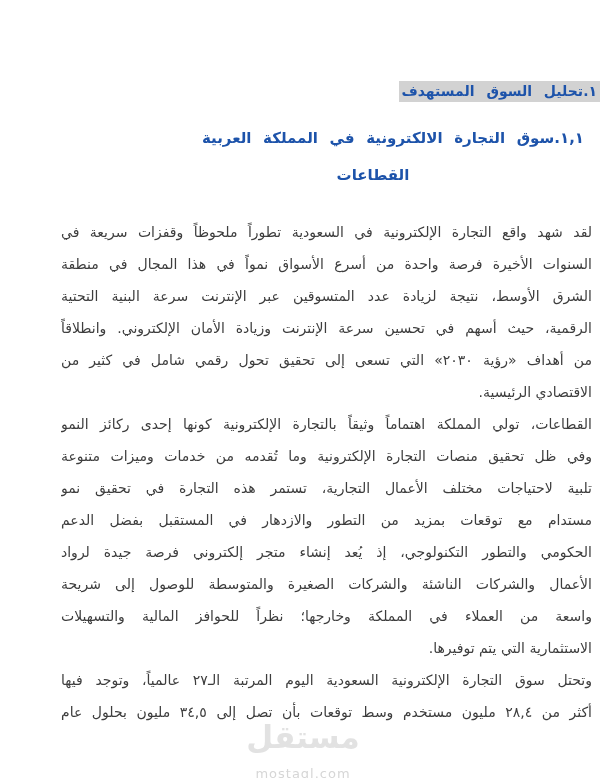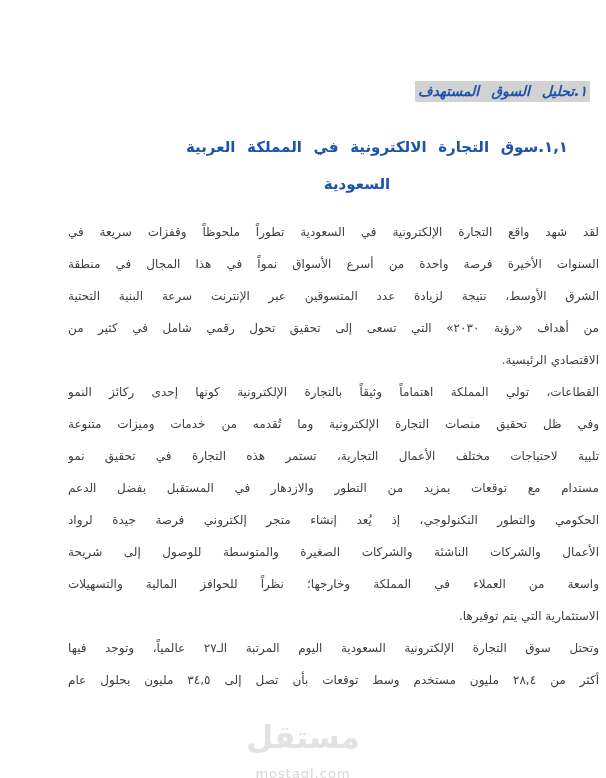--- a/index.html
+++ b/index.html
@@ -16,66 +16,64 @@
     position:relative;
     width:606px;height:778px;
     background:var(--page-bg);
     overflow:hidden;
     direction:rtl;
     font-family:"DejaVu Sans", sans-serif;
   }
   
   .section-heading{
     position:absolute;
-    top:81px;right:16px;
+    top:81px;right:6px;
     text-align:right;
-    font-style:italic;
   }
   .section-heading .hl{
     display:inline-block;
     background:var(--highlight-gray);
     color:var(--heading-blue);
     font-size:14px;
     font-weight:bold;
     line-height:21px;
     letter-spacing:1.5px;
     word-spacing:7px;
     padding:0 3px;
   }
   
   .subheading{
     position:absolute;
-    top:127px;right:38px;
+    top:127px;right:22px;
     width:382px;
     color:var(--heading-blue);
     font-size:15px;
     font-weight:bold;
     letter-spacing:1.5px;
     word-spacing:5px;
-    margin-top:9px;
   }
   .subheading .sub1{
     text-align:justify;
     text-align-last:justify;
     line-height:22px;
   }
   .subheading .sub2{
     position:relative;
     left:-20px; 
     text-align:center;
     margin-top:15px;
     line-height:22px;
   }
   
   .content{
     position:absolute;
-    top:216px;left:68px;
+    top:216px;left:61px;
     width:531px;
     color:var(--body-text);
-    font-size:12px;
+    font-size:14px;
   }
   .para{margin:0;}
   .line{
     display:block;
     line-height:32px;
     text-align:justify;
     text-align-last:justify;
     white-space:normal;
     overflow:hidden;
     max-height:32px;
@@ -110,29 +108,30 @@
 <body>
 
 <div class="page">
 
   <div class="section-heading">
     <span class="hl">١.تحليل السوق المستهدف</span>
   </div>
 
   <div class="subheading">
     <div class="sub1">١,١.سوق التجارة الالكترونية في المملكة العربية</div>
-    <div class="sub2">السعودية</div>
+    <div class="sub2">القطاعات</div>
   </div>
 
   <div class="content">
 
     <p class="para">
       <span class="line">لقد شهد واقع التجارة الإلكترونية في السعودية تطوراً ملحوظاً وقفزات سريعة في</span>
       <span class="line">السنوات الأخيرة فرصة واحدة من أسرع الأسواق نمواً في هذا المجال في منطقة</span>
       <span class="line">الشرق الأوسط، نتيجة لزيادة عدد المتسوقين عبر الإنترنت سرعة البنية التحتية</span>
+      <span class="line">الرقمية، حيث أسهم في تحسين سرعة الإنترنت وزيادة الأمان الإلكتروني. وانطلاقاً</span>
       <span class="line">من أهداف «رؤية ٢٠٣٠» التي تسعى إلى تحقيق تحول رقمي شامل في كثير من</span>
       <span class="line pl">الاقتصادي الرئيسية.</span>
       <span class="line">القطاعات، تولي المملكة اهتماماً وثيقاً بالتجارة الإلكترونية كونها إحدى ركائز النمو</span>
     </p>
 
     <p class="para">
       <span class="line">وفي ظل تحقيق منصات التجارة الإلكترونية وما تُقدمه من خدمات وميزات متنوعة</span>
       <span class="line">تلبية لاحتياجات مختلف الأعمال التجارية، تستمر هذه التجارة في تحقيق نمو</span>
       <span class="line">مستدام مع توقعات بمزيد من التطور والازدهار في المستقبل بفضل الدعم</span>
       <span class="line">الحكومي والتطور التكنولوجي، إذ يُعد إنشاء متجر إلكتروني فرصة جيدة لرواد</span>

